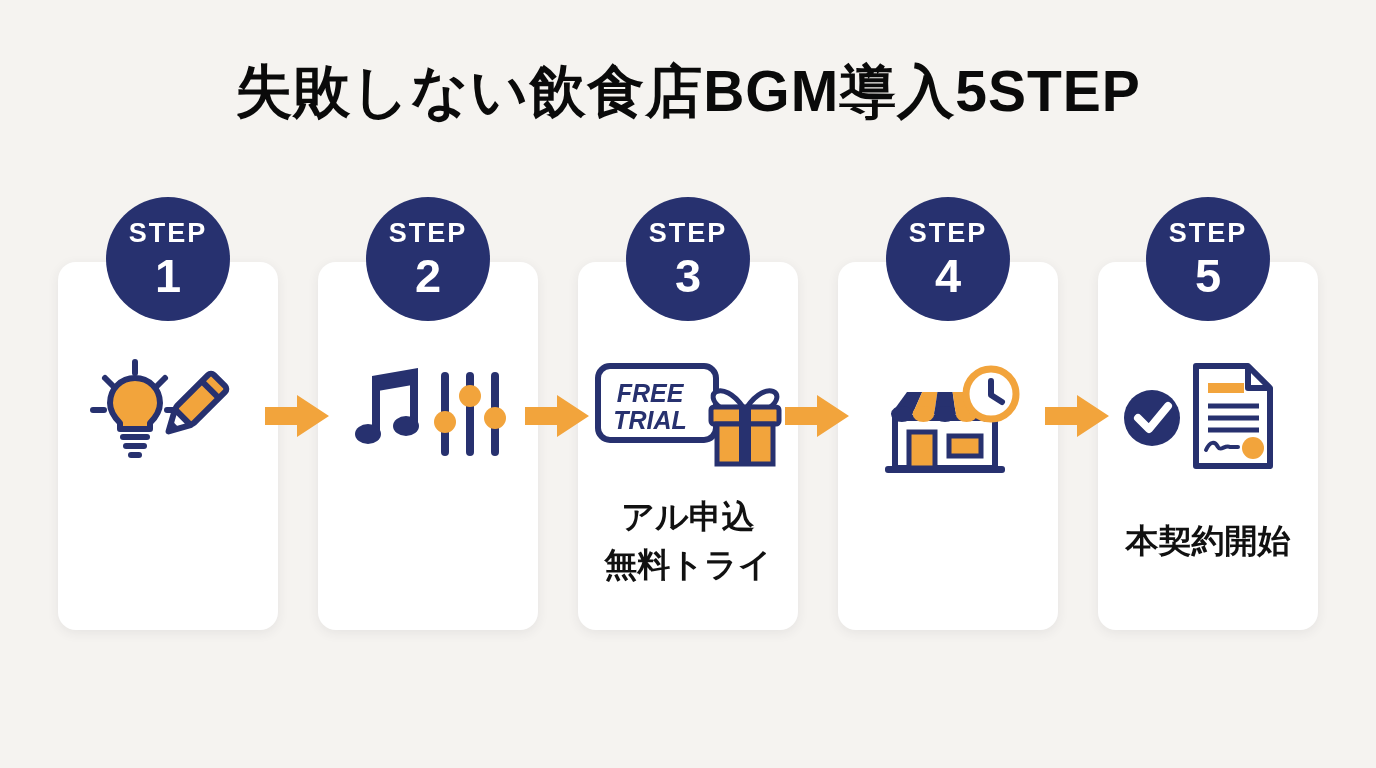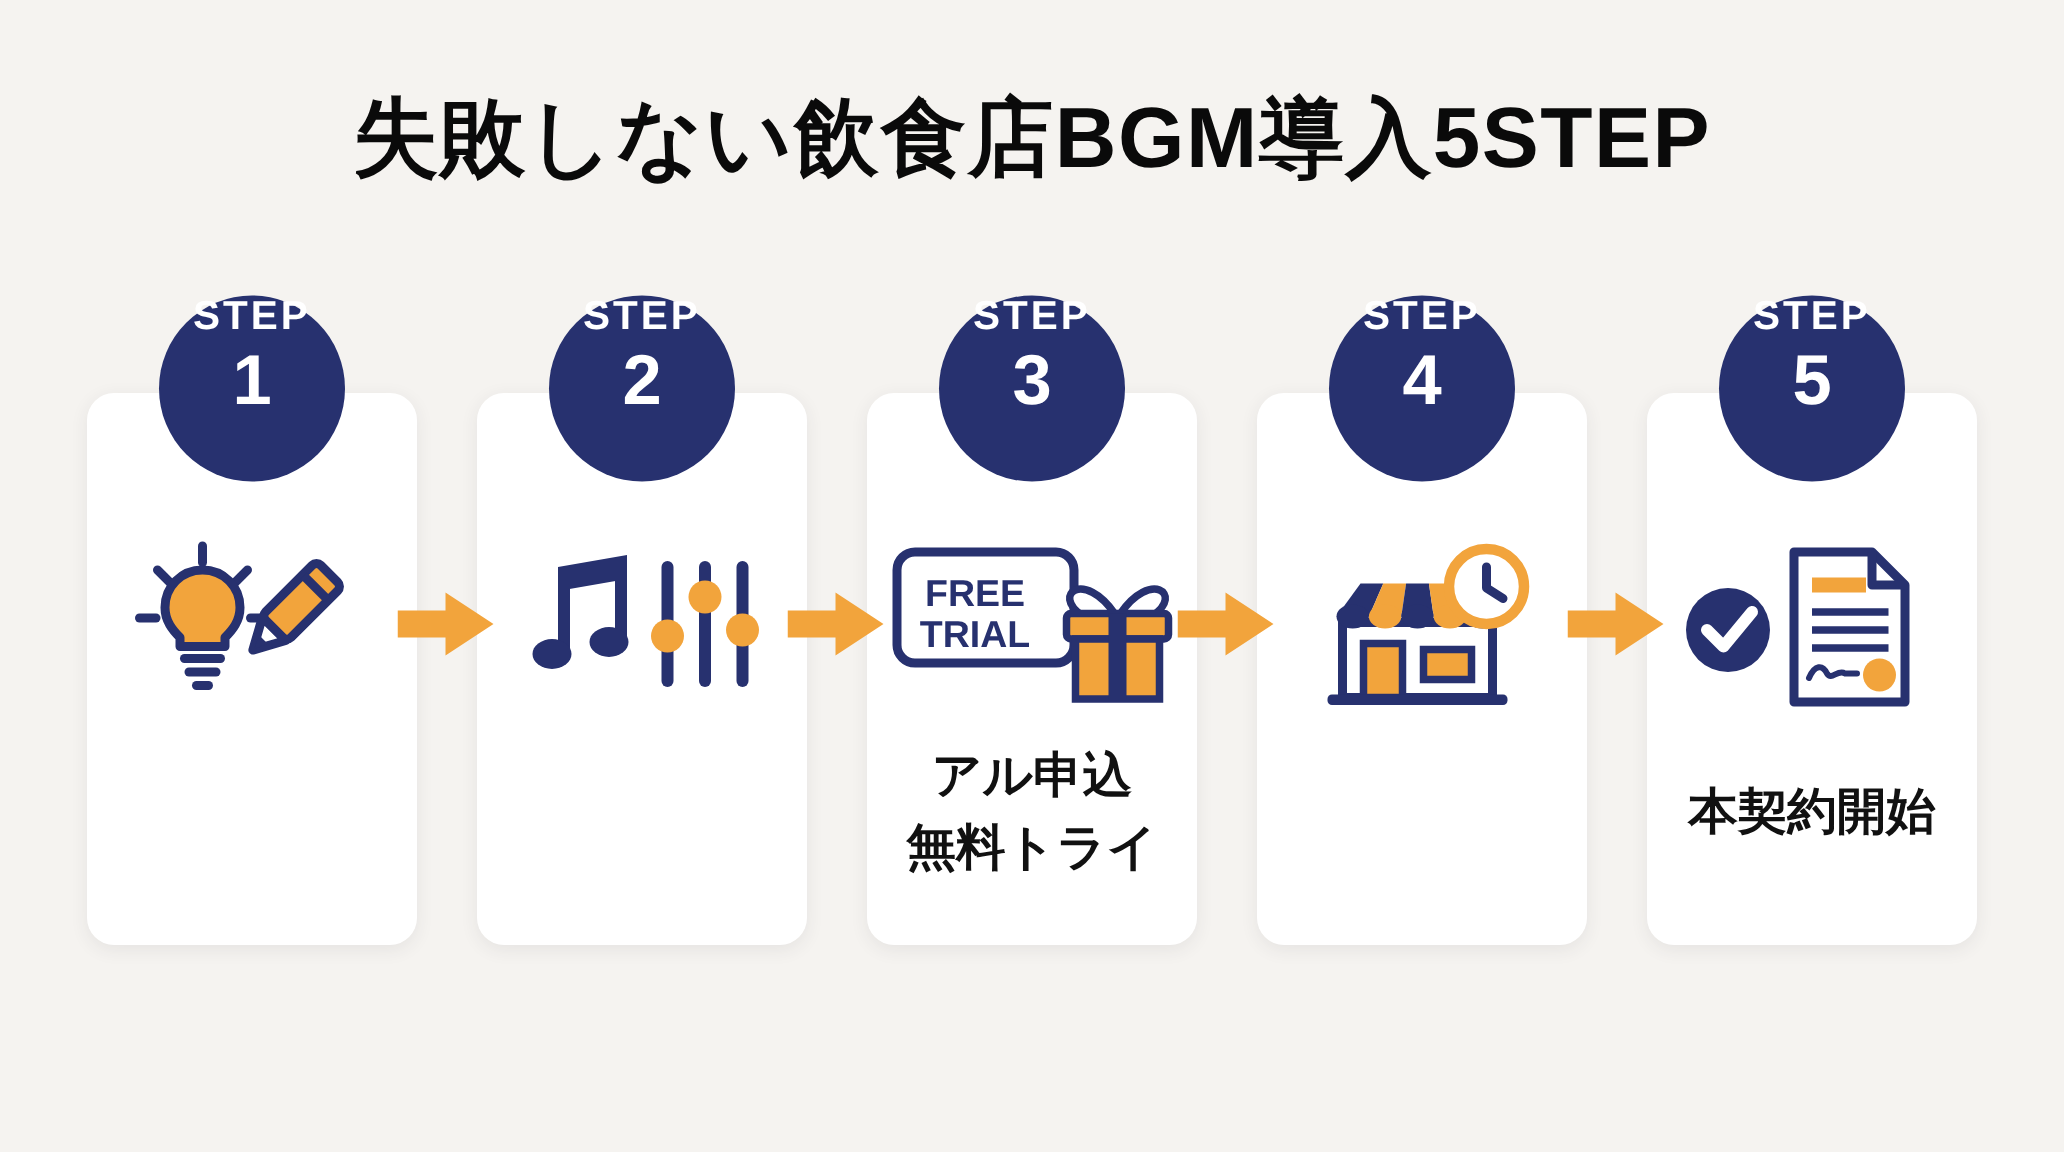--- a/index.html
+++ b/index.html
@@ -36,28 +36,28 @@
   }
   .badge{
     position:absolute;
     top:-65px;left:50%;
     transform:translateX(-50%);
     width:124px;height:124px;
     border-radius:50%;
     background:#27316f;
     color:#ffffff;
     display:flex;flex-direction:column;
-    align-items:center;justify-content:flex-start;
+    align-items:center;justify-content:center;
     z-index:3;
   }
   .badge-step{font-size:27px;font-weight:700;letter-spacing:2px;line-height:1;}
   .badge-num{font-size:47px;font-weight:700;line-height:1;margin-top:5px;}
   .icon-wrap{
     margin-top:94px;height:124px;
-    display:flex;align-items:center;justify-content:center;
+    display:flex;justify-content:center;font-style:italic;
   }
   .label{
     margin-top:4px;height:114px;
     display:flex;flex-direction:column;
     align-items:center;justify-content:center;
     font-size:33px;font-weight:800;
     color:#111111;line-height:1.45;
     text-align:center;white-space:nowrap;
   }
   .label span{display:block;}

